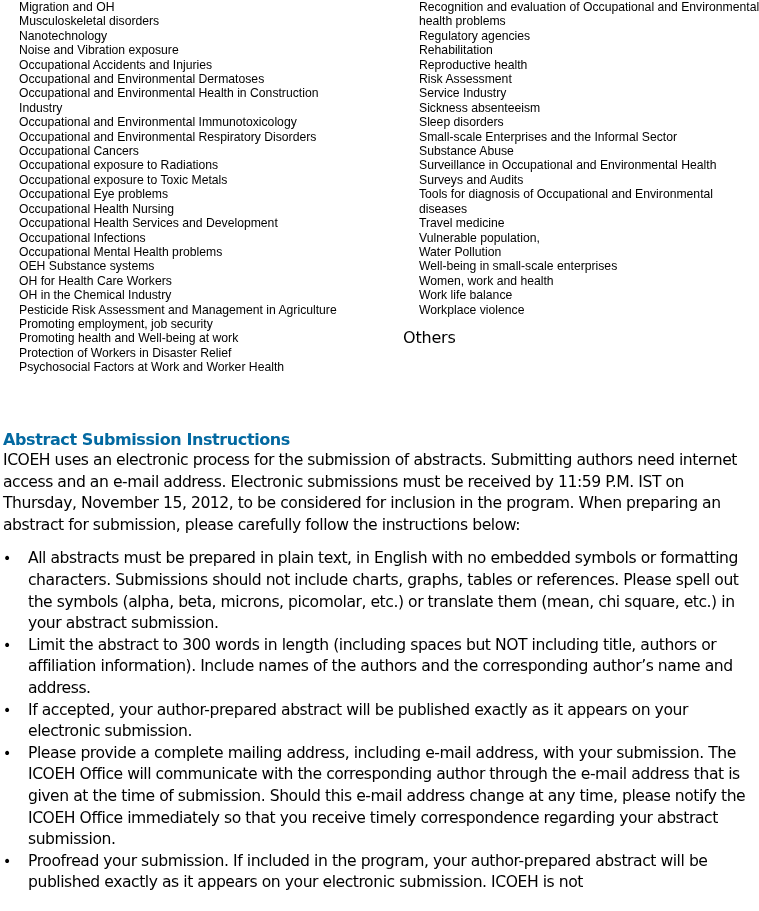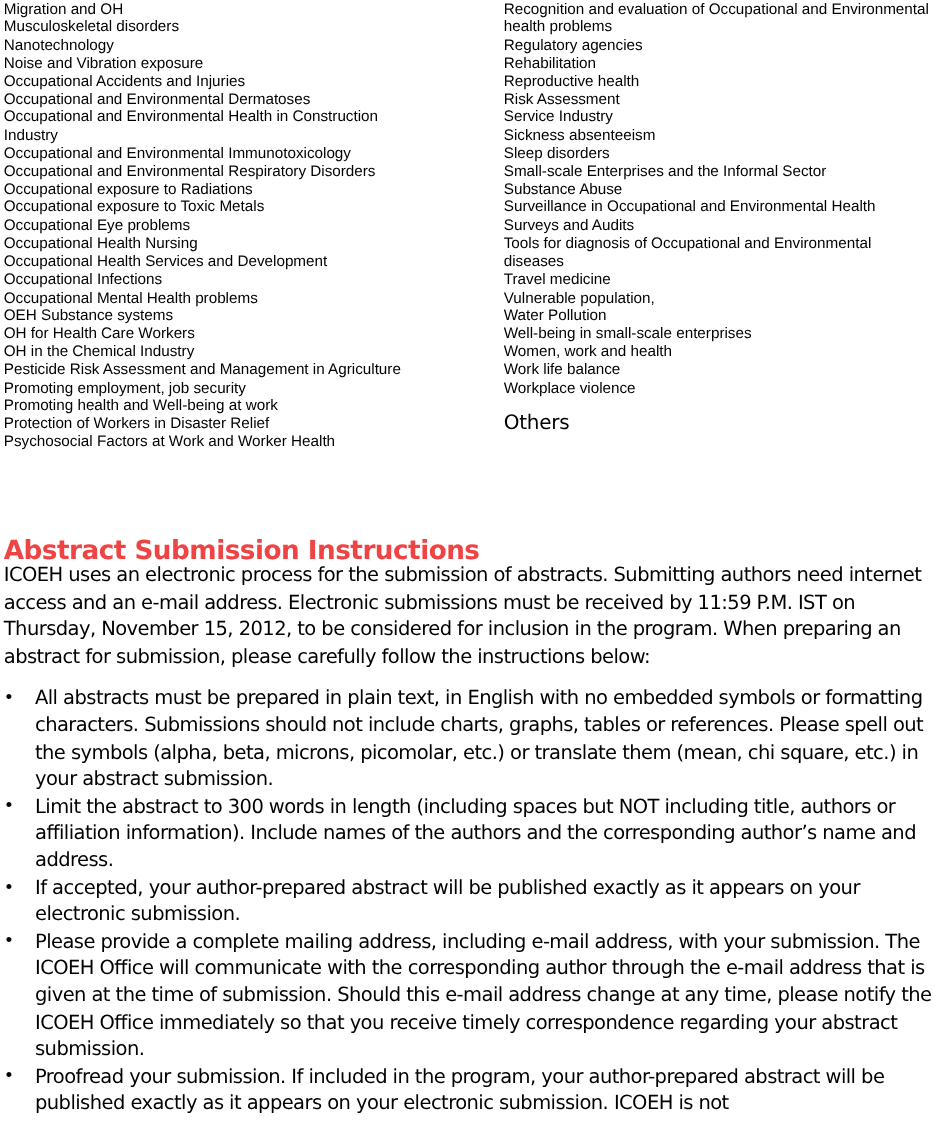--- a/index.html
+++ b/index.html
@@ -1,44 +1,45 @@
 <!DOCTYPE html>
 <html><head>
 <meta charset="utf-8">
 <style>
   html, body { margin: 0; padding: 0; background: #ffffff; }
   body { width: 759px; height: 911px; overflow: hidden; position: relative; color: #000; }
   .topics { position: absolute; top: 0; left: 0; width: 759px; height: 400px; }
   .col { position: absolute; top: 0; font-family: "Liberation Sans", sans-serif; font-size: 12.2px; line-height: 14.4px; }
   .col-left { left: 3px; width: 385px; }
   .col-right { left: 403px; width: 356px; }
-  .topic { display: block; white-space: normal; }
+  .topic { display: block; white-space: normal; margin-left: 16px; }
   .others { font-family: "DejaVu Sans", sans-serif; font-size: 16px; margin-top: 14px; letter-spacing: -0.2px; }
 
   .instructions { position: absolute; top: 430px; left: 3px; width: 756px; font-family: "DejaVu Sans", sans-serif; }
-  .inst-title { color: #ef4444; font-weight: bold; font-size: 21px; line-height: 20px; letter-spacing: -0.4px; }
+  .inst-title { color: #0369a1; font-weight: bold; font-size: 16px; line-height: 20px; letter-spacing: -0.4px; }
   .inst-para { font-size: 15.6px; line-height: 21.6px; letter-spacing: -0.45px; margin: 0; }
   .inst-list { list-style: none; margin: 12px 0 0 0; padding: 0; }
   .inst-item { position: relative; padding-left: 25px; font-size: 15.6px; line-height: 21.6px; letter-spacing: -0.45px; }
   .bullet { position: absolute; left: 0; top: 0; font-size: 14px; }
 </style>
 </head>
 <body>
 
 <div class="topics">
   <div class="col col-left">
     <span class="topic">Migration and OH</span>
     <span class="topic">Musculoskeletal disorders</span>
     <span class="topic">Nanotechnology</span>
     <span class="topic">Noise and Vibration exposure</span>
     <span class="topic">Occupational Accidents and Injuries</span>
     <span class="topic">Occupational and Environmental Dermatoses</span>
     <span class="topic" style="width:312px">Occupational and Environmental Health in Construction Industry</span>
     <span class="topic">Occupational and Environmental Immunotoxicology</span>
     <span class="topic">Occupational and Environmental Respiratory Disorders</span>
+    <span class="topic">Occupational Cancers</span>
     <span class="topic">Occupational exposure to Radiations</span>
     <span class="topic">Occupational exposure to Toxic Metals</span>
     <span class="topic">Occupational Eye problems</span>
     <span class="topic">Occupational Health Nursing</span>
     <span class="topic">Occupational Health Services and Development</span>
     <span class="topic">Occupational Infections</span>
     <span class="topic">Occupational Mental Health problems</span>
     <span class="topic">OEH Substance systems</span>
     <span class="topic">OH for Health Care Workers</span>
     <span class="topic">OH in the Chemical Industry</span>

